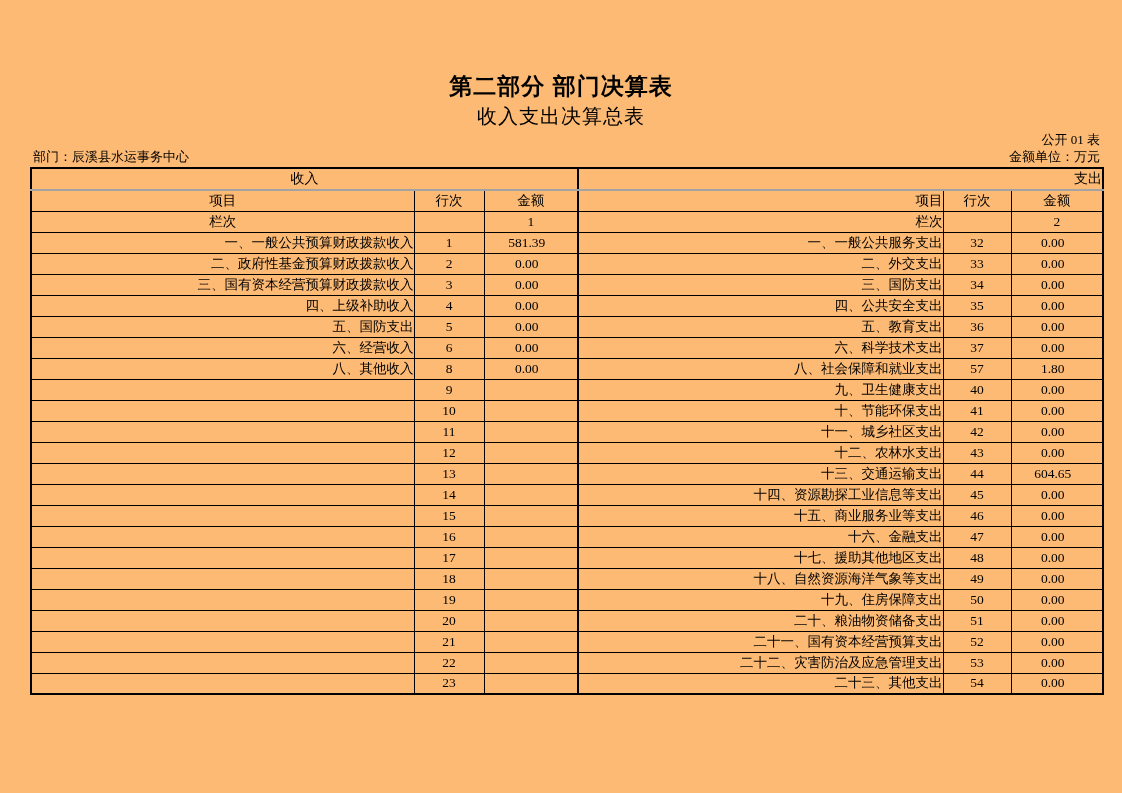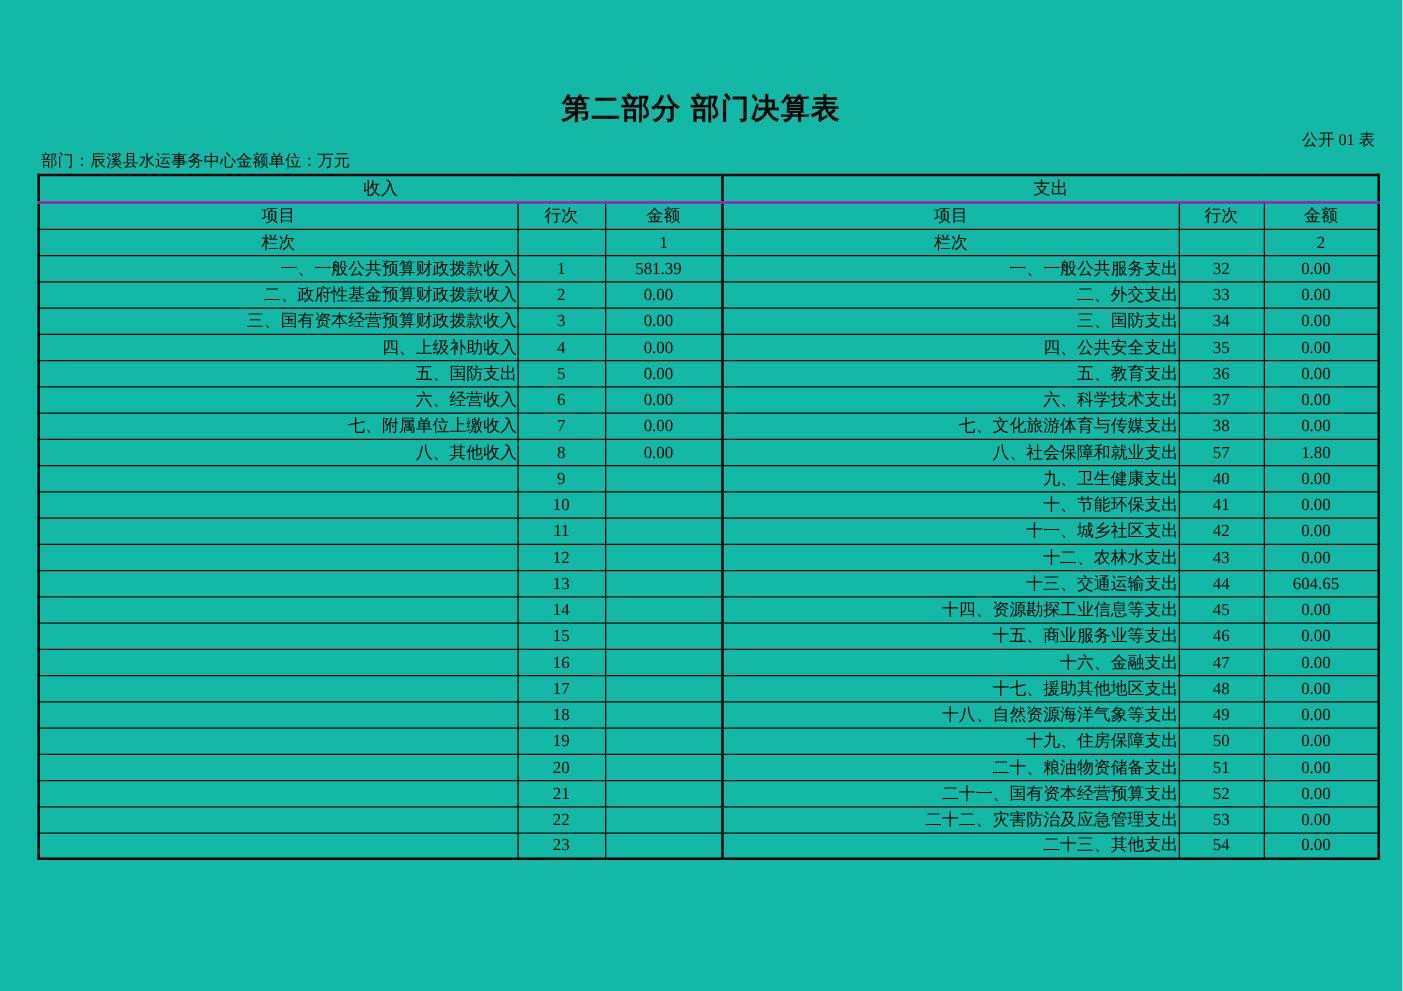--- a/index.html
+++ b/index.html
@@ -1,21 +1,21 @@
 <!DOCTYPE html>
 <html><head>
 <meta charset="utf-8">
 <style>
   * { box-sizing: border-box; }
   html, body { margin: 0; padding: 0; background: #ffffff; }
   .page {
     position: relative;
     width: 1122px;
     height: 793px;
-    background: #14b8a6;
+    background: #fdba74;
     color: #000000;
     font-family: "Liberation Serif", "DejaVu Serif", serif;
     overflow: hidden;
   }
   .doc-header { text-align: center; padding-top: 72px; }
   .title1 {
     font-family: "Liberation Sans", "DejaVu Sans", sans-serif;
     font-weight: bold;
     font-size: 23px;
     line-height: 28px;
@@ -30,21 +30,21 @@
   .meta {
     width: 1072px;
     margin-left: 30px;
     margin-top: 4px;
     font-size: 13px;
     line-height: 16px;
   }
   .meta-code { text-align: right; padding-right: 2px; }
   .meta-row {
     display: flex;
-    justify-content: flex-start;
+    justify-content: space-between;
     margin-top: 1px;
     padding-left: 3px;
     padding-right: 2px;
   }
   table.main-table {
     width: 1072px;
     margin-left: 30px;
     margin-top: 2px;
     border-collapse: collapse;
     table-layout: fixed;
@@ -57,34 +57,35 @@
     height: 21px;
     padding: 0;
     overflow: hidden;
     white-space: nowrap;
     vertical-align: middle;
     text-align: center;
   }
   .main-table tr.section-row th {
     font-size: 14px;
     height: 22px;
-    border-bottom: 2px solid #a21caf;
-  }
-  .main-table th.divider, .main-table td.divider { border-left: 2px solid #000; }
+    border-bottom: 2px solid #a3a3a3;
+  }
+  .main-table th.divider, .main-table td.divider { border-left: 2px solid #000; text-align: right; }
   .main-table td.item { text-align: right; padding-left: 6px; }
   .main-table td.line { text-align: center; }
   .main-table td.amount { text-align: center; padding-right: 8px; }
 </style>
 </head>
 <body>
 
 <div class="page">
 
   <div class="doc-header">
     <div class="title1">第二部分 部门决算表</div>
+    <div class="title2">收入支出决算总表</div>
   </div>
 
   <div class="meta">
     <div class="meta-code">公开 01 表</div>
     <div class="meta-row">
       <span>部门：辰溪县水运事务中心</span>
       <span>金额单位：万元</span>
     </div>
   </div>
 
@@ -162,28 +163,20 @@
         </tr>
         <tr>
           <td class="item">六、经营收入</td>
           <td class="line">6</td>
           <td class="amount">0.00</td>
           <td class="item divider">六、科学技术支出</td>
           <td class="line">37</td>
           <td class="amount">0.00</td>
         </tr>
         <tr>
-          <td class="item">七、附属单位上缴收入</td>
-          <td class="line">7</td>
-          <td class="amount">0.00</td>
-          <td class="item divider">七、文化旅游体育与传媒支出</td>
-          <td class="line">38</td>
-          <td class="amount">0.00</td>
-        </tr>
-        <tr>
           <td class="item">八、其他收入</td>
           <td class="line">8</td>
           <td class="amount">0.00</td>
           <td class="item divider">八、社会保障和就业支出</td>
           <td class="line">57</td>
           <td class="amount">1.80</td>
         </tr>
         <tr>
           <td class="item"></td>
           <td class="line">9</td>

